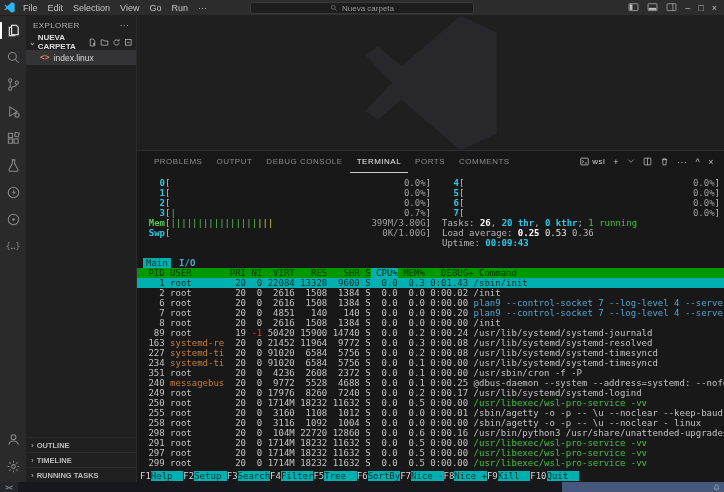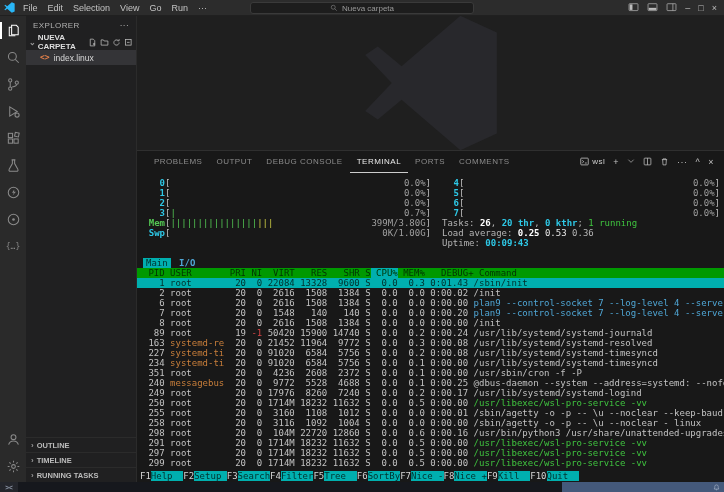--- a/index.html
+++ b/index.html
@@ -324,21 +324,21 @@
             <div class="tline mline"><div class="mcell l"><span class="mlab cyan">3</span><span class="mbracket">[</span><span class="mbar"><span class="tick g">|</span><span class="mval">0.7%</span></span><span class="mbracket">]</span></div><div class="mcell r"><span class="mlab cyan">7</span><span class="mbracket">[</span><span class="mbar"><span class="mval">0.0%</span></span><span class="mbracket">]</span></div></div>
             <div class="tline mline"><div class="mcell l"><span class="mlab green">Mem</span><span class="mbracket">[</span><span class="mbar"><span class="tick g">||||||||||||||||</span><span class="tick y">|||</span><span class="mval">399M/3.80G</span></span><span class="mbracket">]</span></div><div class="mcell r"><span class="seg-t">Tasks: </span><span class="seg-b">26</span><span class="seg-t">, </span><span class="seg-c">20 thr</span><span class="seg-t">, </span><span class="seg-c">0 kthr</span><span class="seg-t">; </span><span class="seg-g">1 running</span></div></div>
             <div class="tline mline"><div class="mcell l"><span class="mlab cyan">Swp</span><span class="mbracket">[</span><span class="mbar"><span class="mval">0K/1.00G</span></span><span class="mbracket">]</span></div><div class="mcell r"><span class="seg-t">Load average: </span><span class="seg-b">0.25 </span><span class="seg-w">0.53 </span><span class="seg-t">0.36</span></div></div>
             <div class="tline mline"><div class="mcell l"></div><div class="mcell r"><span class="seg-t">Uptime: </span><span class="seg-cb">00:09:43</span></div></div>
             <div class="tline"></div>
             <div class="tline"><span class="htabmain">Main</span><span> </span><span class="htabio">I/O</span></div>
             <div class="tline hdr"><span> PID</span><span> USER      </span><span> PRI</span><span> NI</span><span>  VIRT</span><span>   RES</span><span>   SHR</span><span> S</span><span class="sortcol"> CPU%</span><span> MEM%</span><span>   DEBUG+</span><span> Command</span></div>
             <div class="tline sel"><span>   1</span><span> root      </span><span>  20</span><span>  0</span><span> 22084</span><span> 13328</span><span>  9600</span><span> S</span><span>  0.0</span><span>  0.3</span><span> 0:01.43</span><span> /sbin/init</span></div>
             <div class="tline"><span>   2</span><span> root      </span><span>  20</span><span>  0</span><span>  2616</span><span>  1508</span><span>  1384</span><span> S</span><span>  0.0</span><span>  0.0</span><span> 0:00.02</span><span> /init</span></div>
             <div class="tline"><span>   6</span><span> root      </span><span>  20</span><span>  0</span><span>  2616</span><span>  1508</span><span>  1384</span><span> S</span><span>  0.0</span><span>  0.0</span><span> 0:00.00</span><span class="cb2"> plan9 --control-socket 7 --log-level 4 --server-fd 8 --pipe-fd 10 --log</span></div>
-            <div class="tline"><span>   7</span><span> root      </span><span>  20</span><span>  0</span><span>  1548</span><span>   140</span><span>   140</span><span> S</span><span>  0.0</span><span>  0.0</span><span> 0:00.20</span><span class="cb2"> plan9 --control-socket 7 --log-level 4 --server-fd 8 --pipe-fd 10 --log</span></div>
+            <div class="tline"><span>   7</span><span> root      </span><span>  20</span><span>  0</span><span>  4851</span><span>   140</span><span>   140</span><span> S</span><span>  0.0</span><span>  0.0</span><span> 0:00.20</span><span class="cb2"> plan9 --control-socket 7 --log-level 4 --server-fd 8 --pipe-fd 10 --log</span></div>
             <div class="tline"><span>   8</span><span> root      </span><span>  20</span><span>  0</span><span>  2616</span><span>  1508</span><span>  1384</span><span> S</span><span>  0.0</span><span>  0.0</span><span> 0:00.00</span><span> /init</span></div>
             <div class="tline"><span>  89</span><span> root      </span><span>  19</span><span class="nired"> -1</span><span> 50420</span><span> 15900</span><span> 14740</span><span> S</span><span>  0.0</span><span>  0.2</span><span> 0:00.24</span><span> /usr/lib/systemd/systemd-journald</span></div>
             <div class="tline"><span> 163</span><span class="uc"> systemd-re</span><span>  20</span><span>  0</span><span> 21452</span><span> 11964</span><span>  9772</span><span> S</span><span>  0.0</span><span>  0.3</span><span> 0:00.08</span><span> /usr/lib/systemd/systemd-resolved</span></div>
             <div class="tline"><span> 227</span><span class="uc"> systemd-ti</span><span>  20</span><span>  0</span><span> 91020</span><span>  6584</span><span>  5756</span><span> S</span><span>  0.0</span><span>  0.2</span><span> 0:00.08</span><span> /usr/lib/systemd/systemd-timesyncd</span></div>
             <div class="tline"><span> 234</span><span class="uc"> systemd-ti</span><span>  20</span><span>  0</span><span> 91020</span><span>  6584</span><span>  5756</span><span> S</span><span>  0.0</span><span>  0.1</span><span> 0:00.00</span><span> /usr/lib/systemd/systemd-timesyncd</span></div>
             <div class="tline"><span> 351</span><span> root      </span><span>  20</span><span>  0</span><span>  4236</span><span>  2608</span><span>  2372</span><span> S</span><span>  0.0</span><span>  0.1</span><span> 0:00.00</span><span> /usr/sbin/cron -f -P</span></div>
             <div class="tline"><span> 240</span><span class="uc"> messagebus</span><span>  20</span><span>  0</span><span>  9772</span><span>  5528</span><span>  4688</span><span> S</span><span>  0.0</span><span>  0.1</span><span> 0:00.25</span><span> @dbus-daemon --system --address=systemd: --nofork --nopidfile --systemd</span></div>
             <div class="tline"><span> 249</span><span> root      </span><span>  20</span><span>  0</span><span> 17976</span><span>  8260</span><span>  7240</span><span> S</span><span>  0.0</span><span>  0.2</span><span> 0:00.17</span><span> /usr/lib/systemd/systemd-logind</span></div>
             <div class="tline"><span> 250</span><span> root      </span><span>  20</span><span>  0</span><span> 1714M</span><span> 18232</span><span> 11632</span><span> S</span><span>  0.0</span><span>  0.5</span><span> 0:00.00</span><span class="cg"> /usr/libexec/wsl-pro-service -vv</span></div>
             <div class="tline"><span> 255</span><span> root      </span><span>  20</span><span>  0</span><span>  3160</span><span>  1108</span><span>  1012</span><span> S</span><span>  0.0</span><span>  0.0</span><span> 0:00.01</span><span> /sbin/agetty -o -p -- \u --noclear --keep-baud - 115200,38400,9600 vt220</span></div>

